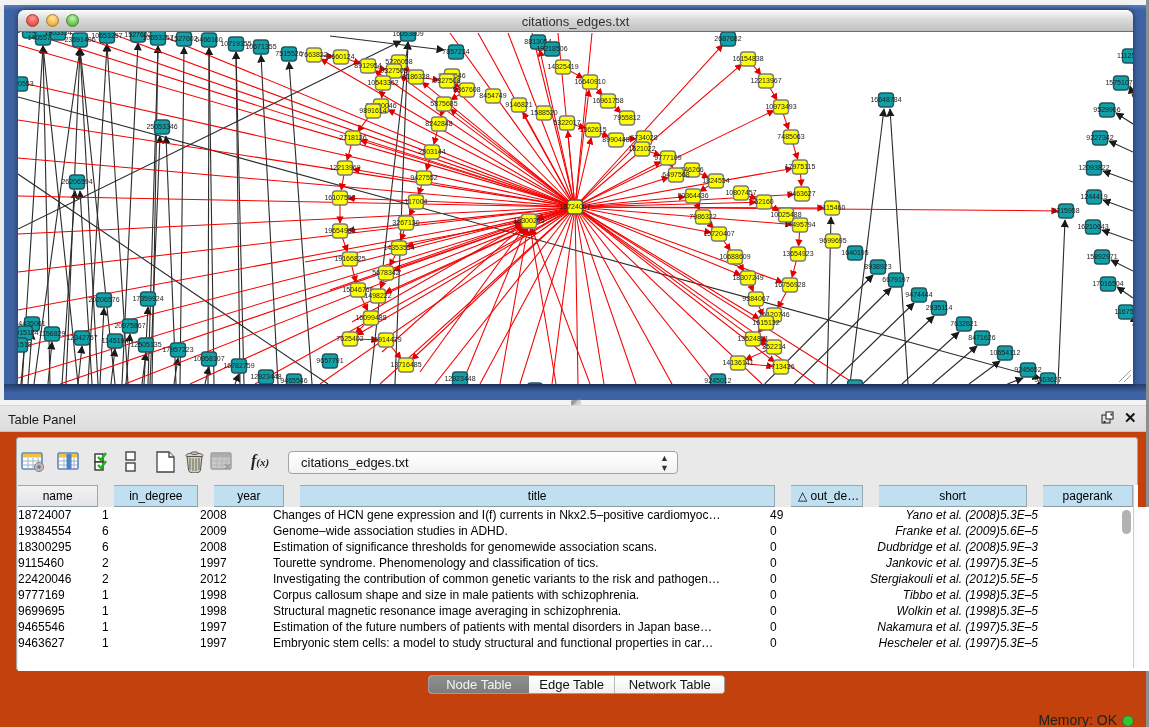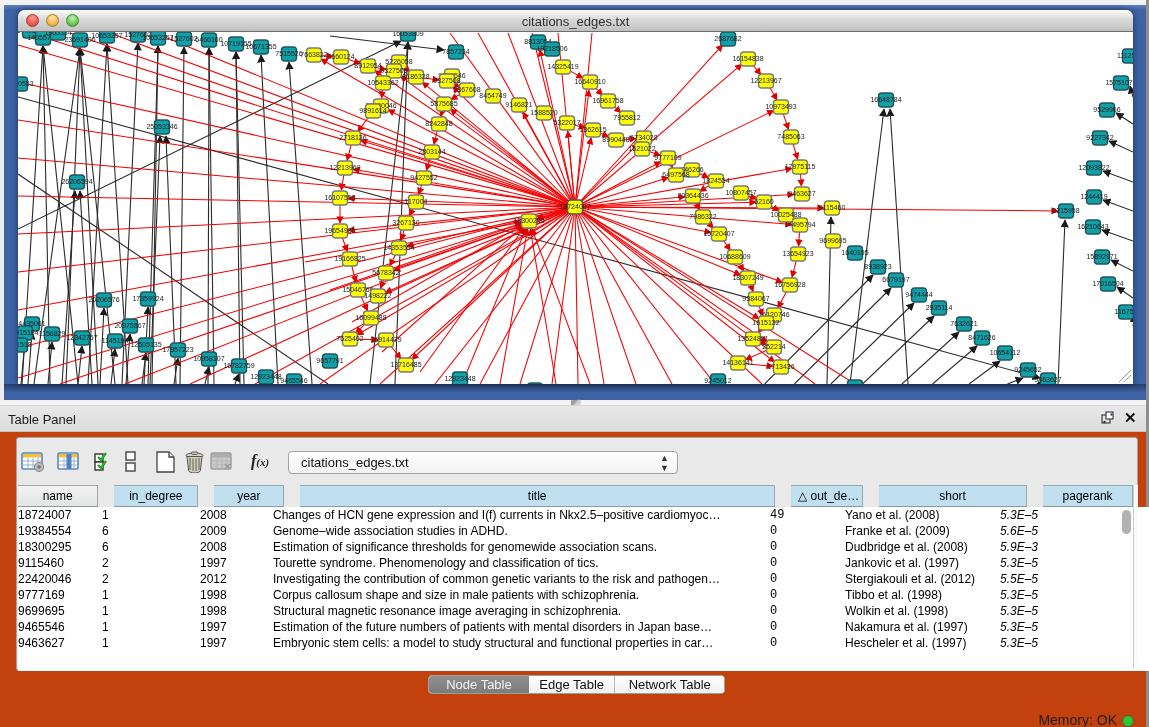--- a/index.html
+++ b/index.html
@@ -31,22 +31,22 @@
 #thead { position:absolute; left:1px; top:47px; height:22px; width:1115px; display:flex; font-size:12px; color:#000;gap:16px; }
 #thead div { background:#c0dff0; border-right:1px solid #9aa7ad; border-top:1px solid #9aa7ad; border-bottom:1px solid #8b9ba3; text-align:center; line-height:21px; height:22px; }
 #thead div.g { background:linear-gradient(#f3f3f3,#e4e4e4); }
 #tbody { position:absolute; left:1px; top:69px; width:1115px; height:164px; background:#ffffff; overflow:hidden; }
 #tbody table { border-collapse:collapse; width:1076px; table-layout:fixed; }
 #tbody td { font-size:12px; color:#000; height:16px; padding:0; white-space:nowrap; overflow:hidden; }
 td.c1 { width:84px; padding-left:8px; }
 td.c2 { width:98px; padding-left:6px; }
 td.c3 { width:73px; padding-left:5px; }
 td.c4 { width:497px; padding-left:5px; }
-td.c5 { width:75px; padding-left:5px;font-family:Liberation Mono, monospace; }
-td.c6 { width:155px; text-align:left; }
+td.c5 { width:75px; padding-left:5px; }
+td.c6 { width:155px; text-align:right;font-style:italic; }
 td.c7 { width:94px; padding-left:5px;font-style:italic; }
 #tbwhite { position:absolute; left:1077px; top:69px; width:56px; height:164px; background:#fff; }
 #vsb { position:absolute; left:1116px; top:47px; width:5px; height:183px; background:#fbfbfb; border-left:1px solid #ccc; }
 #vthumb { position:absolute; left:1105px; top:72px; width:9px; height:24px; background:#b2b2b2; border-radius:5px; }
 #tabs { position:absolute; left:428px; top:275px; width:297px; height:19px; border:1px solid #9d9d9d; border-radius:4px; overflow:hidden; display:flex; background:#fff; font-size:13px; }
 #tabs div { text-align:center; line-height:18px; }
 #tab1 { width:104px; background:linear-gradient(#909090,#7c7c7c); color:#f4f4f4; }
 #tab2 { width:90px; color:#111; border-right:1px solid #bbb; background:linear-gradient(#ffffff,#f1f1f1);}
 #tab3 { width:113px; color:#111; background:linear-gradient(#ffffff,#f1f1f1);}
 #memory { position:absolute; right:12px; top:312px; font-size:14px; color:#222; }

